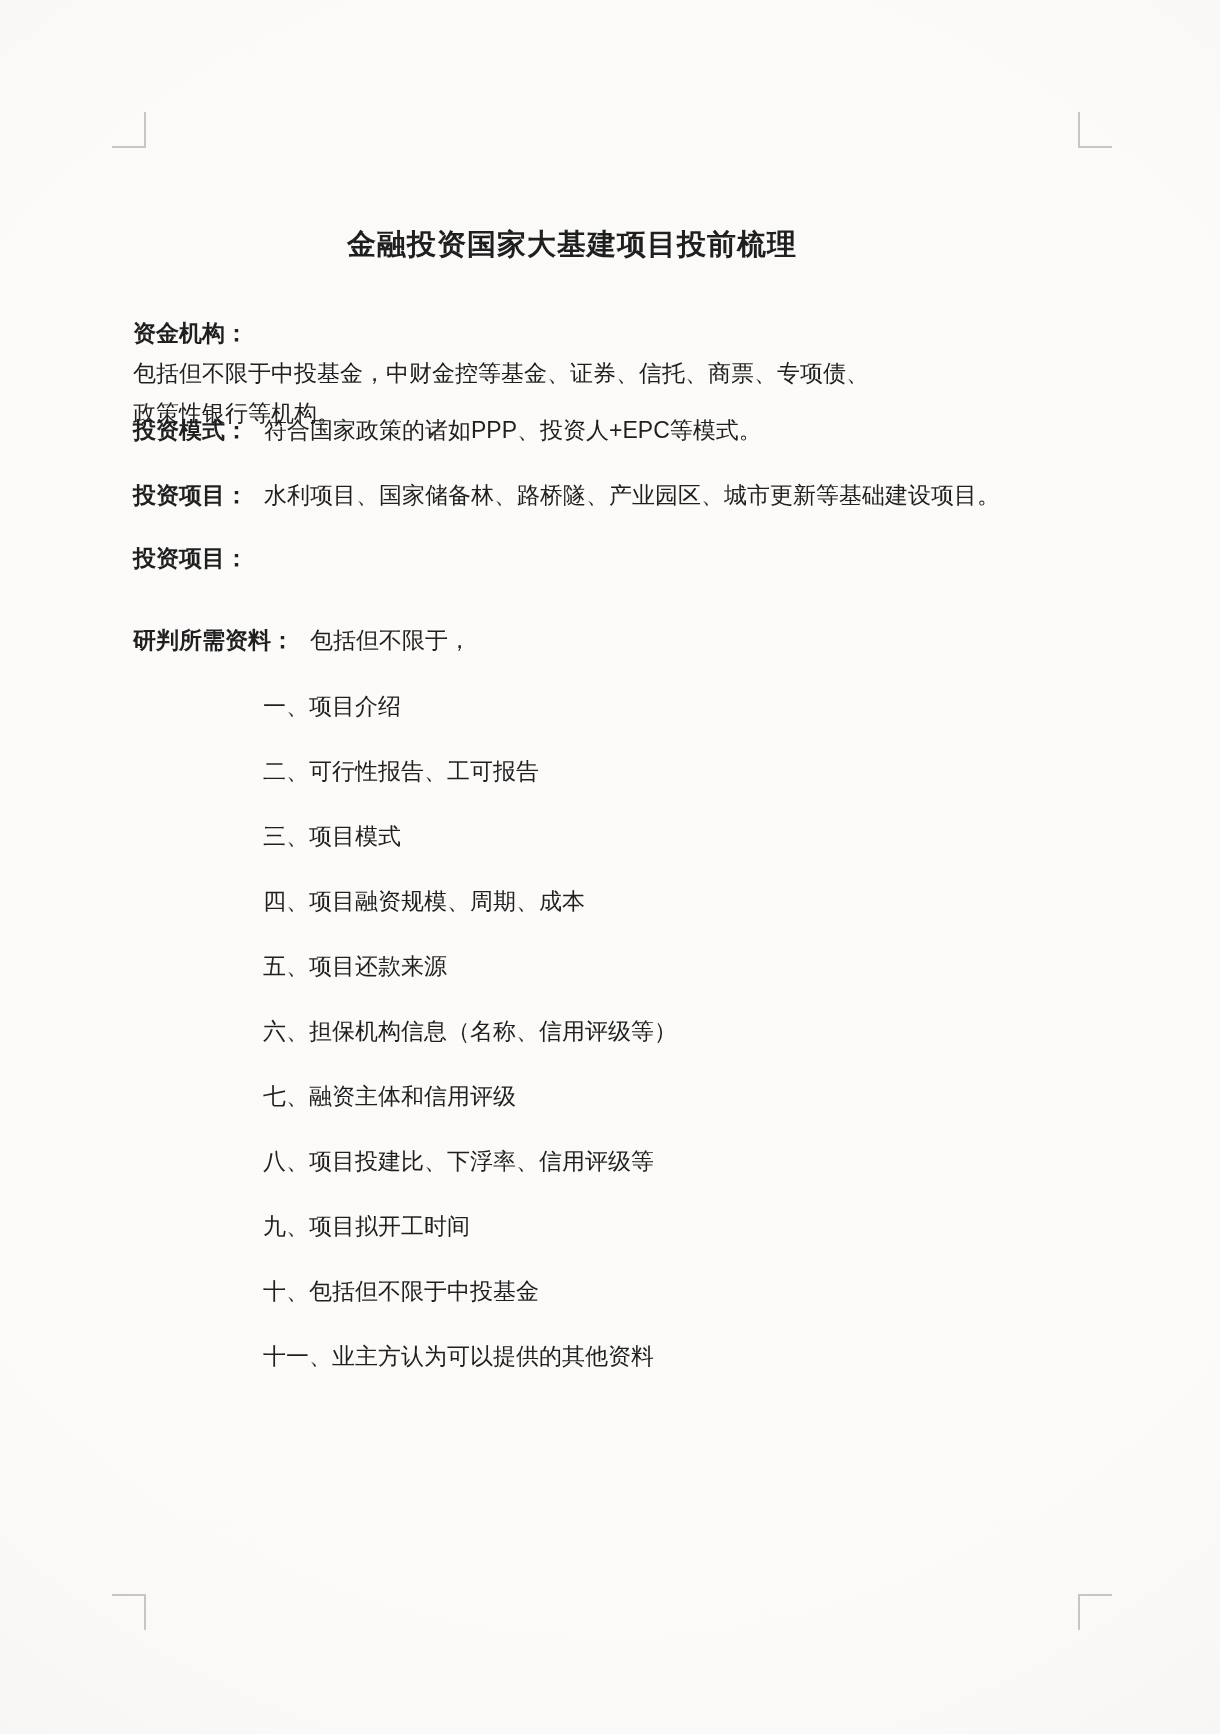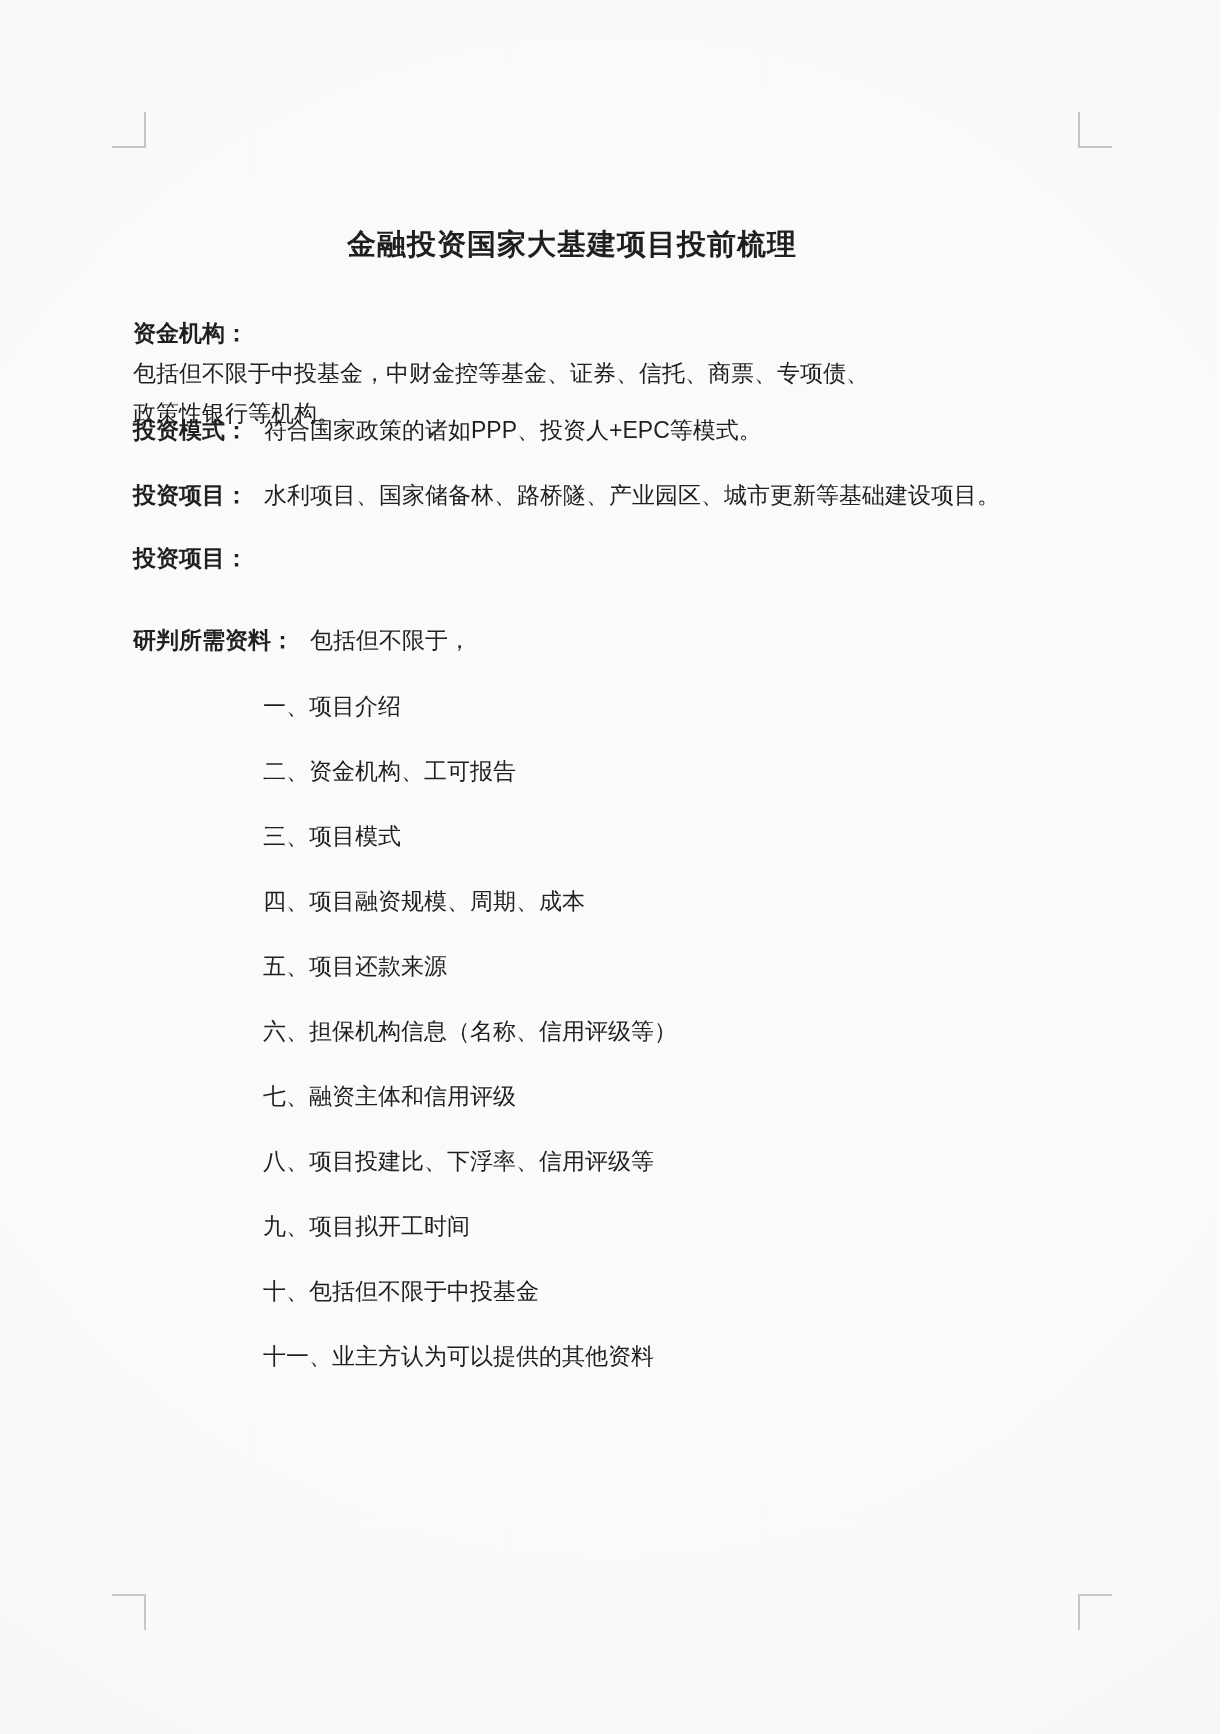--- a/index.html
+++ b/index.html
@@ -128,21 +128,21 @@
     </div>
 
     <div class="row row4">
       <span class="label">研判所需资料：</span>
       <span class="value">
         <div class="line">包括但不限于，</div>
       </span>
     </div>
 
     <div class="list-item" style="top:686px">一、项目介绍</div>
-    <div class="list-item" style="top:751px">二、资金机构、工可报告</div>
+    <div class="list-item" style="top:751px">二、可行性报告、工可报告</div>
     <div class="list-item" style="top:816px">三、项目模式</div>
     <div class="list-item" style="top:881px">四、项目融资规模、周期、成本</div>
     <div class="list-item" style="top:946px">五、项目还款来源</div>
     <div class="list-item" style="top:1011px">六、担保机构信息（名称、信用评级等）</div>
     <div class="list-item" style="top:1076px">七、融资主体和信用评级</div>
     <div class="list-item" style="top:1141px">八、项目投建比、下浮率、信用评级等</div>
     <div class="list-item" style="top:1206px">九、项目拟开工时间</div>
     <div class="list-item" style="top:1271px">十、包括但不限于中投基金</div>
     <div class="list-item" style="top:1336px">十一、业主方认为可以提供的其他资料</div>
 

